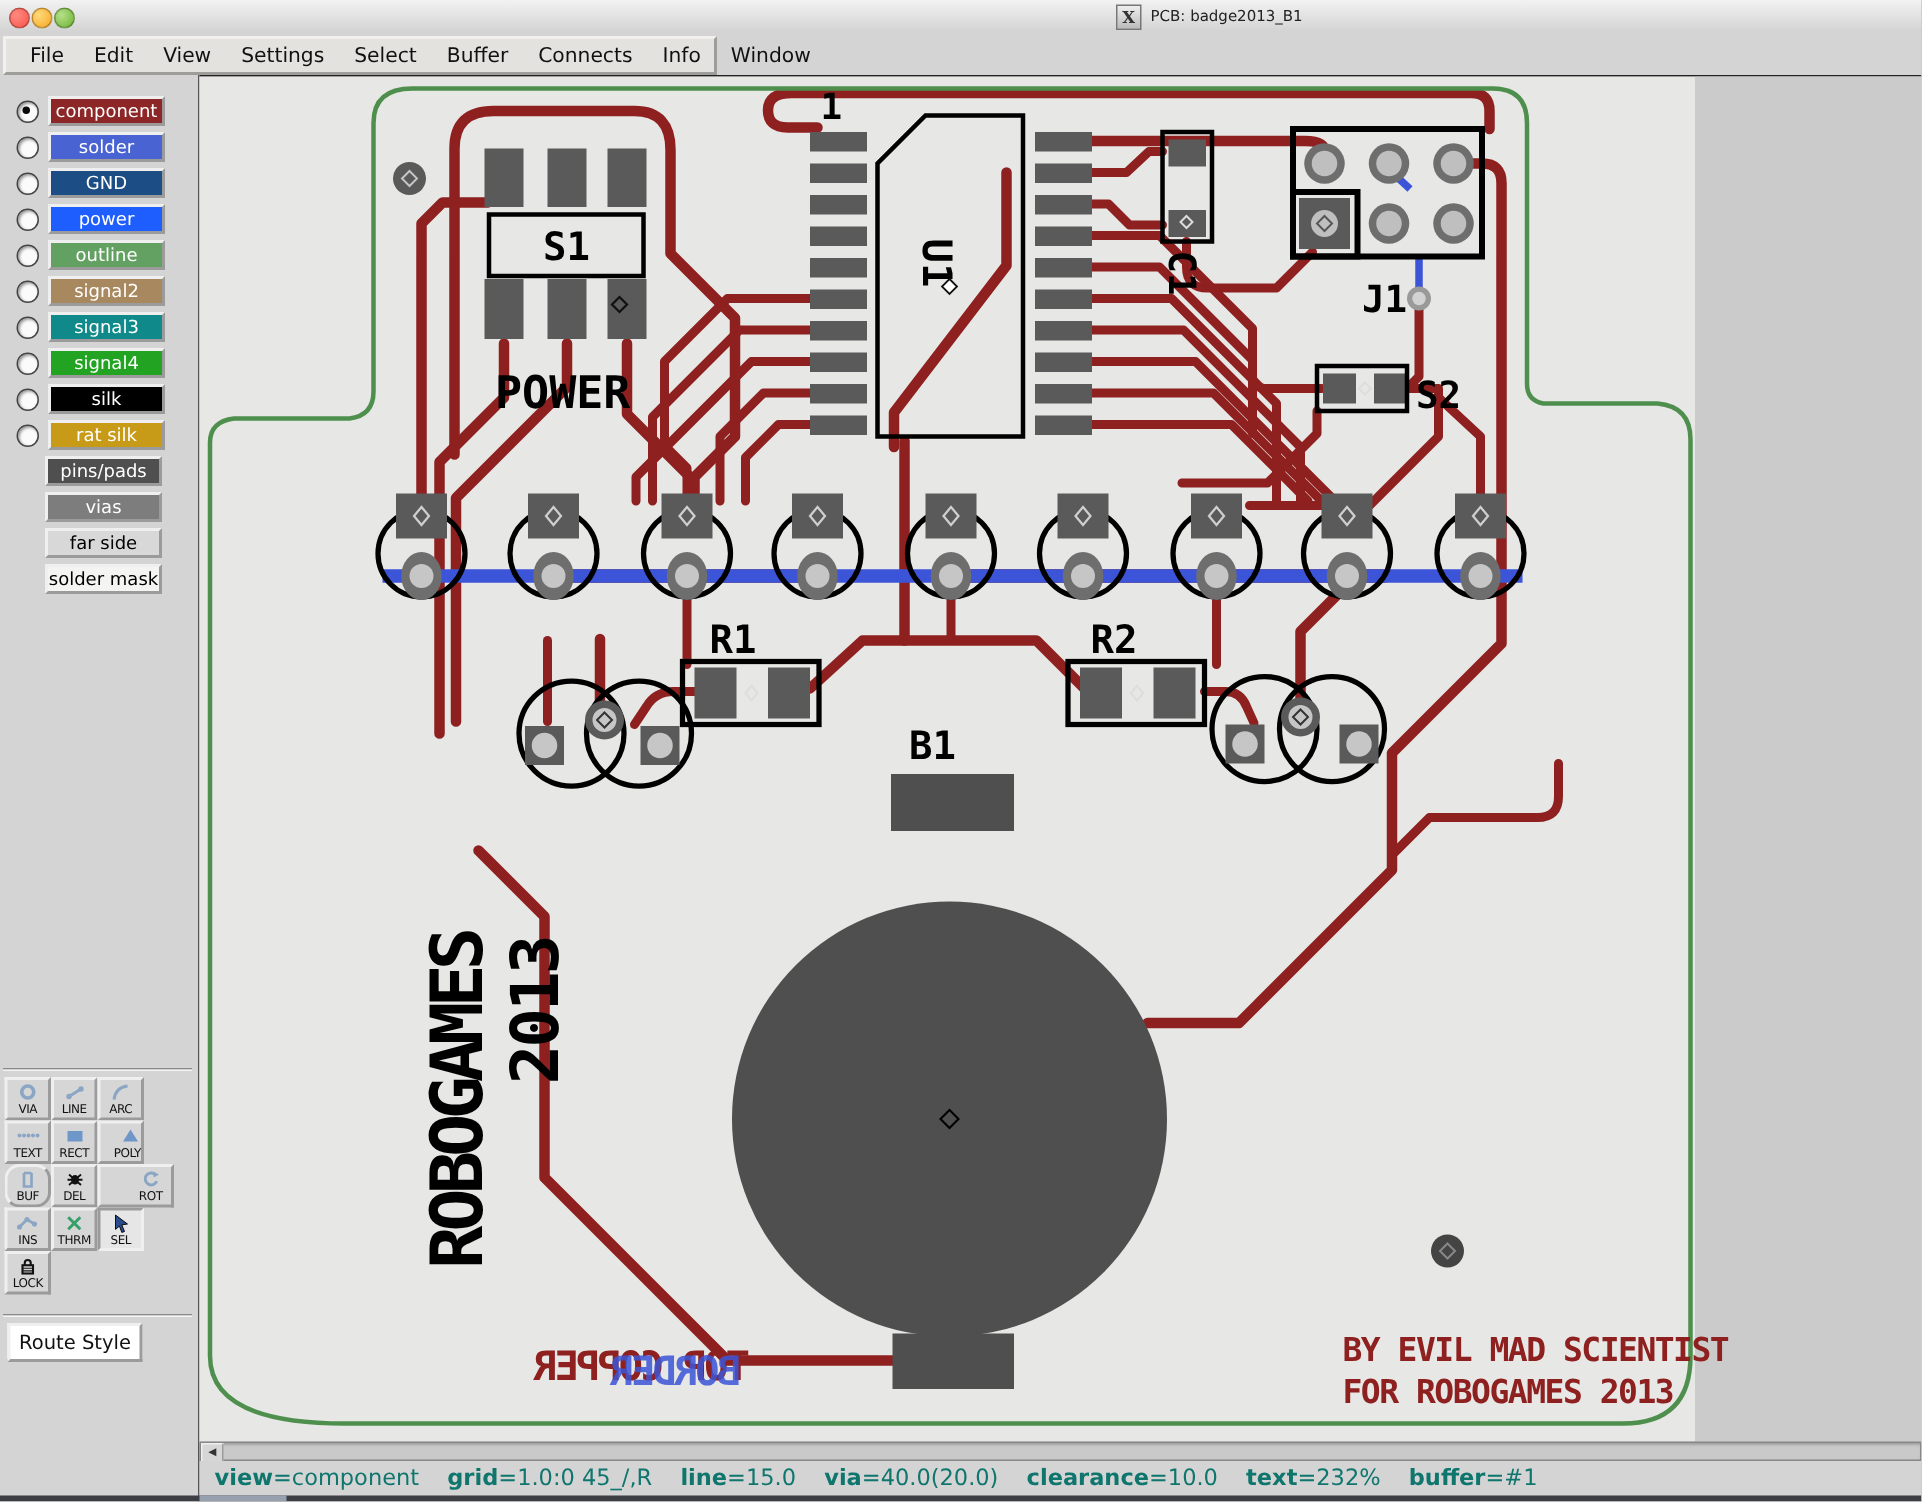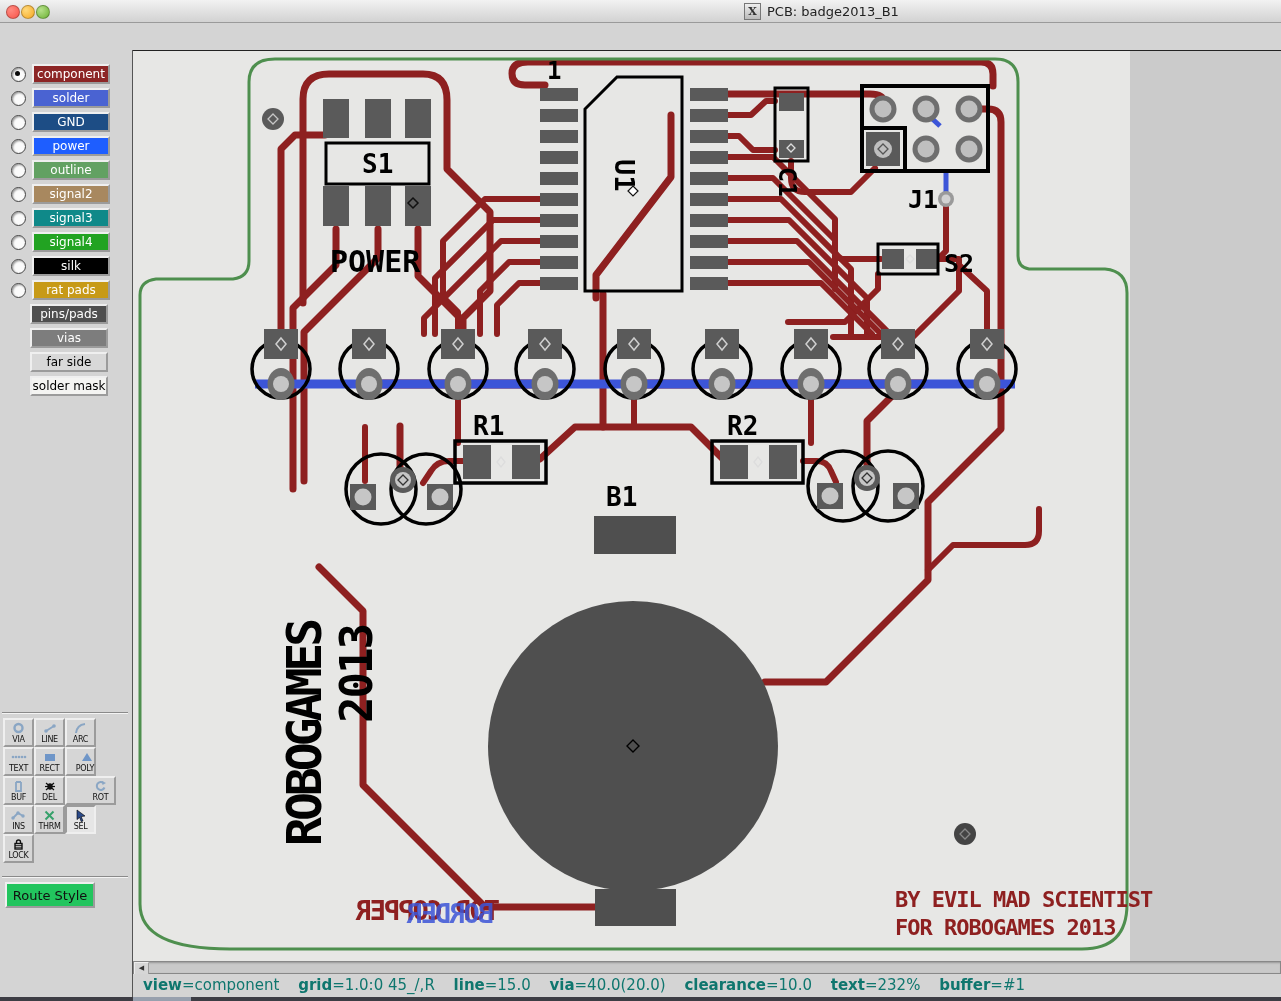--- a/index.html
+++ b/index.html
@@ -9,21 +9,21 @@
   #titlebar{position:absolute;left:0;top:0;width:1281px;height:22px;
     background:linear-gradient(#f2f2f2,#d2d2d2);border-bottom:1px solid #9a9a9a;}
   .light{position:absolute;top:5px;width:12px;height:12px;border-radius:50%;border:1px solid rgba(0,0,0,.25);}
   #light-close{left:6px;background:radial-gradient(circle at 4px 4px,#ff8a80,#f85449);}
   #light-min{left:21px;background:radial-gradient(circle at 4px 4px,#ffd97a,#f6a823);}
   #light-zoom{left:36px;background:radial-gradient(circle at 4px 4px,#b6e08a,#6cb233);}
   #titleblock{position:absolute;left:744px;top:2px;height:18px;display:flex;align-items:center;gap:6px;}
   #xicon{width:15px;height:15px;background:linear-gradient(#eee,#bbb);border:1px solid #777;
     font-family:"DejaVu Serif","Liberation Serif",serif;font-size:11px;font-weight:bold;color:#333;
     display:flex;align-items:center;justify-content:center;}
-  #titletext{font-size:13px;color:#222;}
+  #titletext{font-size:10px;color:#222;}
   
   #menurow{position:absolute;left:0;top:22px;width:1281px;height:28px;background:#d4d4d4;border-bottom:1px solid #8d8d8d;}
   #menubar{position:absolute;left:2px;top:2px;width:466px;height:22px;background:#e4e2de;
     border:2px outset #f2f0ec;display:flex;align-items:center;padding-left:6px;box-sizing:content-box;}
   .menuitem{font-size:13.5px;color:#111;padding:2px 10px;cursor:default;}
   
   #leftpanel{position:absolute;left:0;top:50px;width:132px;height:951px;background:#d4d4d4;border-right:1px solid #555;}
   .layerrow{display:flex;align-items:center;height:24px;}
   #layers{position:absolute;left:0;top:12px;width:132px;}
   .radio{width:13px;height:13px;margin-left:11px;border-radius:50%;background:#fbfbfb;border:1px solid #444;
@@ -35,21 +35,21 @@
   
   #toolsep{position:absolute;left:2px;top:662px;width:126px;border-top:1px solid #8a8a8a;border-bottom:1px solid #f4f4f4;}
   #tools{position:absolute;left:3px;top:668px;width:126px;height:156px;}
   .tool{position:absolute;width:27px;height:25px;background:#d6d6d6;border:2px outset #efefef;
     display:flex;flex-direction:column;align-items:center;justify-content:center;cursor:default;}
   .tool.pressed{border-style:inset;background:#e6e6e6;}
   .tool .tlabel{font-size:8px;line-height:8px;color:#111;margin-top:1px;letter-spacing:-0.3px;}
   .tool svg{display:block;}
   
   #routesep{position:absolute;left:2px;top:826px;width:126px;border-top:1px solid #8a8a8a;border-bottom:1px solid #f4f4f4;}
-  #routebtn{position:absolute;left:5px;top:832px;width:86px;height:22px;background:#22c55e;border:2px outset #efefef;
+  #routebtn{position:absolute;left:5px;top:832px;width:86px;height:22px;background:#ffffff;border:2px outset #efefef;
     font-size:13px;display:flex;align-items:center;justify-content:center;color:#111;}
   .routerow{display:flex;align-items:center;height:21px;font-size:13px;color:#111;}
   #routelist{position:absolute;left:0;top:862px;width:132px;}
   .routerow .rlabel{margin-left:8px;}
   
   #canvas{position:absolute;left:133px;top:50px;width:1148px;height:911px;background:#e7e7e5;border-top:1px solid #222;}
   
   #hscroll{position:absolute;left:133px;top:961px;width:1148px;height:13px;background:#c9c9c9;
     border:1px solid #888;border-style:solid;box-sizing:border-box;box-shadow:inset 1px 1px 2px rgba(0,0,0,.25);}
   #hscroll-left{position:absolute;left:0;top:0;width:13px;height:11px;background:#d6d6d6;border:1px outset #eee;
@@ -72,20 +72,33 @@
   <div id="titlebar">
     <div id="light-close" class="light"></div>
     <div id="light-min" class="light"></div>
     <div id="light-zoom" class="light"></div>
     <div id="titleblock">
       <span id="xicon">X</span>
       <span id="titletext">PCB:  badge2013_B1</span>
     </div>
   </div>
 
+  <div id="menurow">
+    <div id="menubar">
+      <span class="menuitem">File</span>
+      <span class="menuitem">Edit</span>
+      <span class="menuitem">View</span>
+      <span class="menuitem">Settings</span>
+      <span class="menuitem">Select</span>
+      <span class="menuitem">Buffer</span>
+      <span class="menuitem">Connects</span>
+      <span class="menuitem">Info</span>
+      <span class="menuitem">Window</span>
+    </div>
+  </div>
 
   <div id="leftpanel">
     <div id="layers">
       <div class="layerrow">
         <span class="radio sel"></span>
         <div class="layerbtn" style="background-color: rgb(141, 38, 38);">
             <span>component</span>
           </div>
       </div>
       <div class="layerrow">
@@ -132,21 +145,21 @@
       </div>
       <div class="layerrow">
         <span class="radio"></span>
         <div class="layerbtn" style="background-color: rgb(0, 0, 0);">
             <span>silk</span>
           </div>
       </div>
       <div class="layerrow">
         <span class="radio"></span>
         <div class="layerbtn" style="background-color: rgb(199, 154, 23);">
-            <span>rat pads</span>
+            <span>rat silk</span>
           </div>
       </div>
       <div class="layerrow">
         <span class="radio-gap"></span>
         <div class="layerbtn" style="background-color: rgb(79, 79, 79); color: rgb(255, 255, 255);">
             <span>pins/pads</span>
           </div>
       </div>
       <div class="layerrow">
         <span class="radio-gap"></span>
@@ -208,21 +221,21 @@
             <rect x="2" y="3" width="10" height="7" fill="#6f96c8"></rect>
           </svg>
         <span class="tlabel">RECT</span>
       </div>
       <div class="tool" style="left:62px;top:29px;align-items:flex-end;">
         <svg width="14" height="13" viewBox="0 0 14 13">
             <polygon points="7,2 12,10 2,10" fill="#6f96c8"></polygon>
           </svg>
         <span class="tlabel">POLY</span>
       </div>
-      <div class="tool" style="left:0;top:58px;">
+      <div class="tool" style="left:0;top:58px;border-radius:10px;">
         <svg width="13" height="13" viewBox="0 0 13 13">
             <path d="M4,2 H9 M4,2 V11 H9 V2" fill="none" stroke="#8aa6c4" stroke-width="1.8"></path>
           </svg>
         <span class="tlabel">BUF</span>
       </div>
       <div class="tool" style="left:31px;top:58px;">
         <svg width="14" height="13" viewBox="0 0 14 13">
             <g stroke="#111" stroke-width="1.2">
               <line x1="3" y1="3" x2="11" y2="10"></line>
               <line x1="11" y1="3" x2="3" y2="10"></line>

